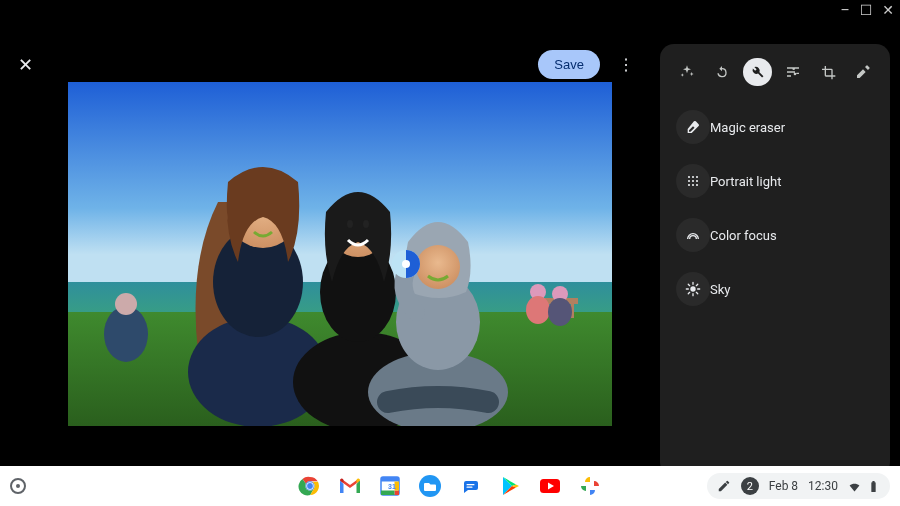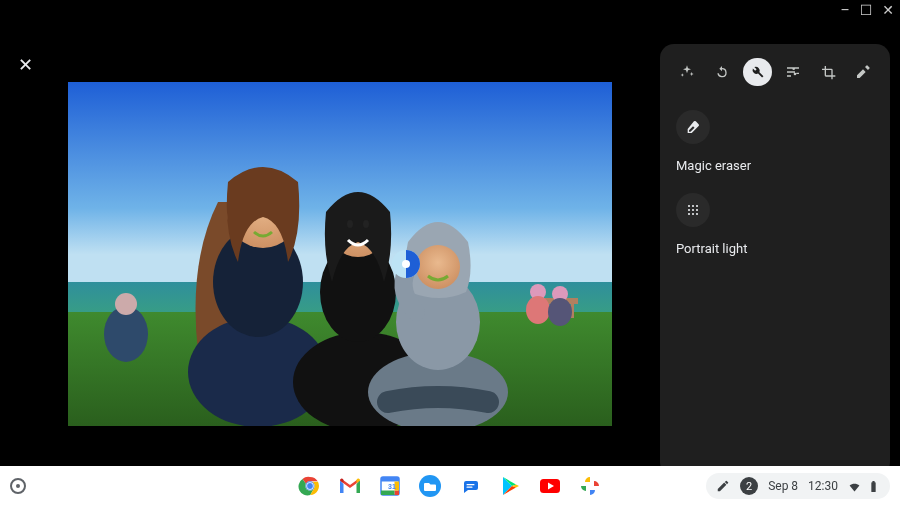--- a/index.html
+++ b/index.html
@@ -71,22 +71,22 @@
   .tab {
     width: 32px; height: 28px; border-radius: 14px;
     display: flex; align-items: center; justify-content: center;
     color: #c4c7c5; cursor: pointer;
   }
   .tab.active { background: #e8eaed; color: #1f1f1f; }
   .tab svg { width: 16px; height: 16px; }
 
   .tool-list { display: flex; flex-direction: column; gap: 8px; margin-top: 4px; }
   .tool {
-    display: flex; align-items: flex-start; gap: 14px;
-    padding: 6px 6px; border-radius: 20px; cursor: pointer; flex-direction: column;
+    display: flex; align-items: center; 
+    padding: 6px 6px; border-radius: 20px; cursor: pointer;
   }
   .tool-icon {
     width: 34px; height: 34px; border-radius: 50%;
     background: #2a2a2a;
     display: flex; align-items: center; justify-content: center;
     color: #e8eaed;
   }
   .tool-icon svg { width: 16px; height: 16px; }
   .tool-label { font-size: 13px; color: #e8eaed; }
 
@@ -134,20 +134,24 @@
 <div class="window-controls">
   <span>–</span>
   <span>☐</span>
   <span>✕</span>
 </div>
 
 <div class="editor">
 
   <div class="close-btn">✕</div>
 
+  <div class="top-actions">
+    <button class="save-btn">Save</button>
+    <div class="overflow">⋮</div>
+  </div>
 
   <div class="photo-wrap">
     <svg class="photo-svg" viewBox="0 0 544 344" preserveAspectRatio="xMidYMid slice">
       <defs>
         <linearGradient id="sky" x1="0" y1="0" x2="0" y2="1">
           <stop offset="0" stop-color="#1e5fd6"></stop>
           <stop offset="0.55" stop-color="#6fb3e8"></stop>
           <stop offset="0.75" stop-color="#bfe0f2"></stop>
         </linearGradient>
         <linearGradient id="sea" x1="0" y1="0" x2="0" y2="1">
@@ -278,20 +282,39 @@
                 <circle cx="12" cy="12" r="1.6"></circle>
                 <circle cx="18" cy="12" r="1.6"></circle>
                 <circle cx="6" cy="18" r="1.6"></circle>
                 <circle cx="12" cy="18" r="1.6"></circle>
                 <circle cx="18" cy="18" r="1.6"></circle>
               </g>
             </svg>
         </div>
         <div class="tool-label">Portrait light</div>
       </div>
+      <div class="tool">
+        <div class="tool-icon">
+          <svg viewBox="0 0 24 24">
+              <path fill="none" stroke="currentColor" stroke-width="2" d="M4 18a8 8 0 0116 0M7 18a5 5 0 0110 0"></path>
+            </svg>
+        </div>
+        <div class="tool-label">Color focus</div>
+      </div>
+      <div class="tool">
+        <div class="tool-icon">
+          <svg viewBox="0 0 24 24">
+              <g fill="none" stroke="currentColor" stroke-width="2" stroke-linecap="round">
+                <circle cx="12" cy="12" r="4" fill="currentColor" stroke="none"></circle>
+                <path d="M12 2v3M12 19v3M2 12h3M19 12h3M4.9 4.9l2.1 2.1M17 17l2.1 2.1M4.9 19.1L7 17M17 7l2.1-2.1"></path>
+              </g>
+            </svg>
+        </div>
+        <div class="tool-label">Sky</div>
+      </div>
     </div>
   </div>
 </div>
 
 <div class="shelf">
   <div class="shelf-left">
     <div class="launcher"></div>
   </div>
 
   <div class="shelf-center">
@@ -365,21 +388,21 @@
   </div>
 
   <div class="shelf-right">
     <div class="status-pill">
       <span class="pen-icon">
         <svg viewBox="0 0 24 24" width="14" height="14">
             <path fill="#3c4043" d="M3 17.25V21h3.75L17.81 9.94l-3.75-3.75L3 17.25zM20.71 7.04a1 1 0 000-1.41l-2.34-2.34a1 1 0 00-1.41 0l-1.83 1.83 3.75 3.75 1.83-1.83z"></path>
           </svg>
       </span>
       <span class="notif-badge">2</span>
-      <span>Sep 8</span>
+      <span>Feb 8</span>
       <span>12:30</span>
       <span class="sys-icons">
         <svg viewBox="0 0 24 24">
             <path fill="#3c4043" d="M12 21l9-11c-5-4-13-4-18 0l9 11z"></path>
           </svg>
         <svg viewBox="0 0 24 24">
             <path fill="#3c4043" d="M15 4h-1V2h-4v2H9a1 1 0 00-1 1v16a1 1 0 001 1h6a1 1 0 001-1V5a1 1 0 00-1-1z"></path>
           </svg>
       </span>
     </div>

